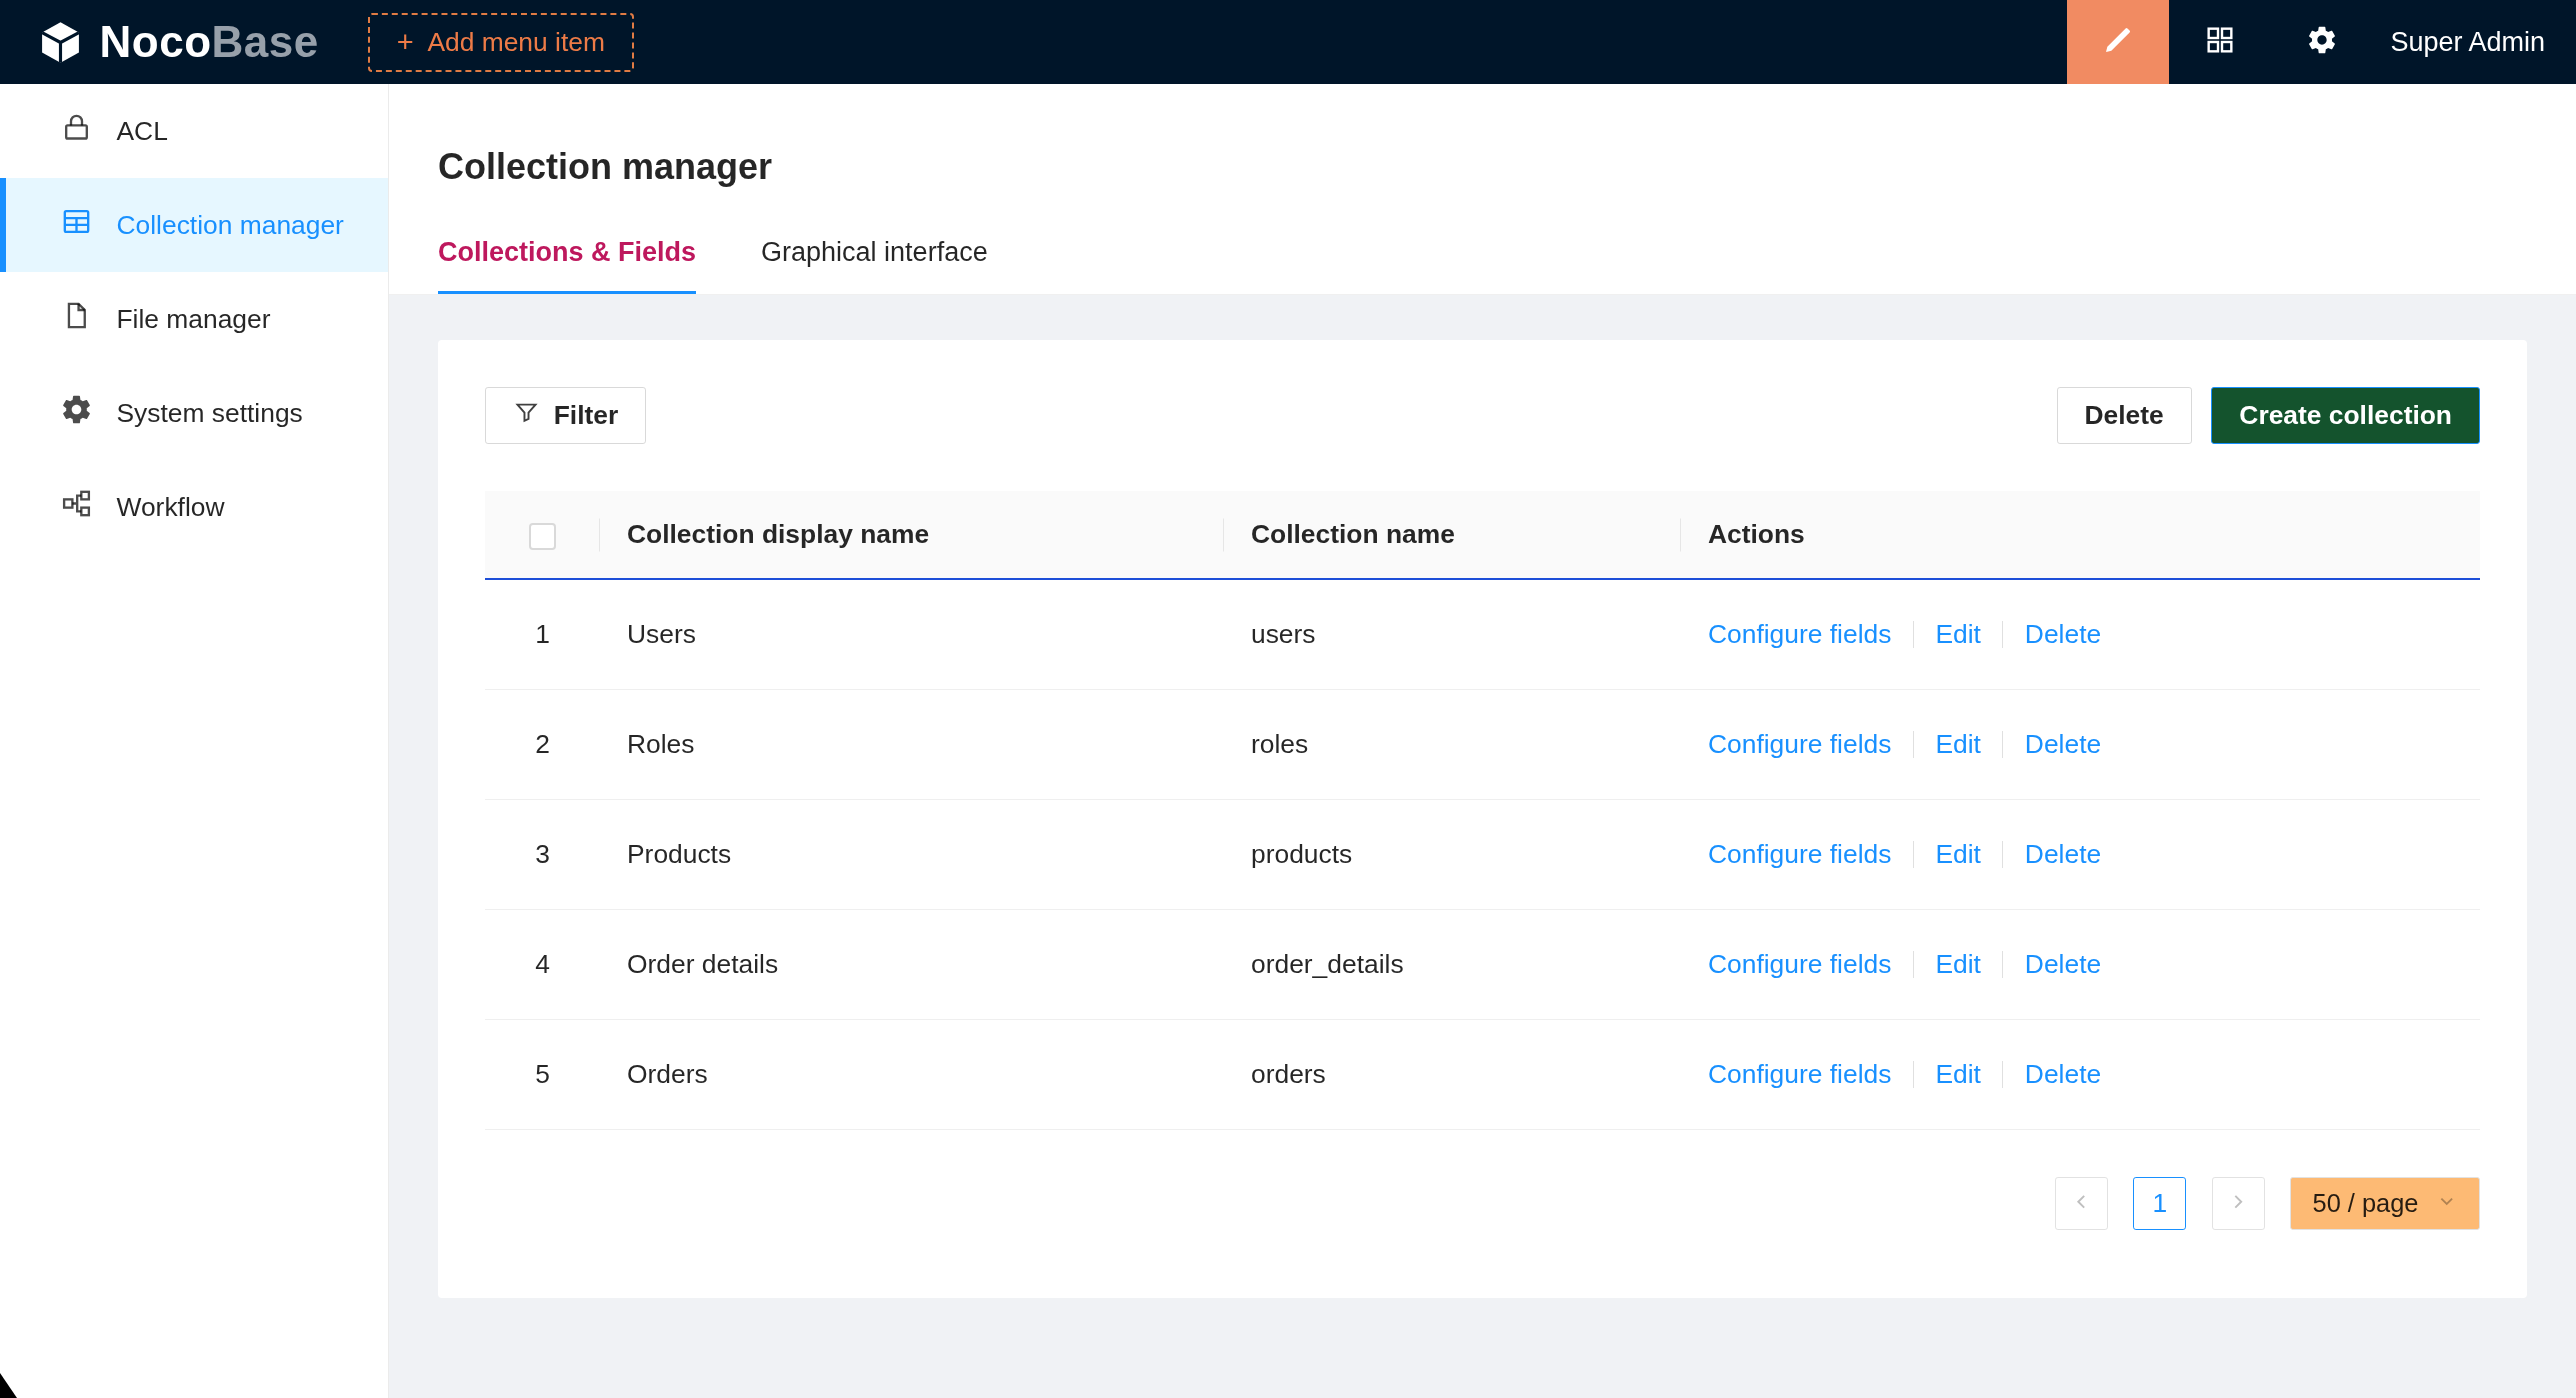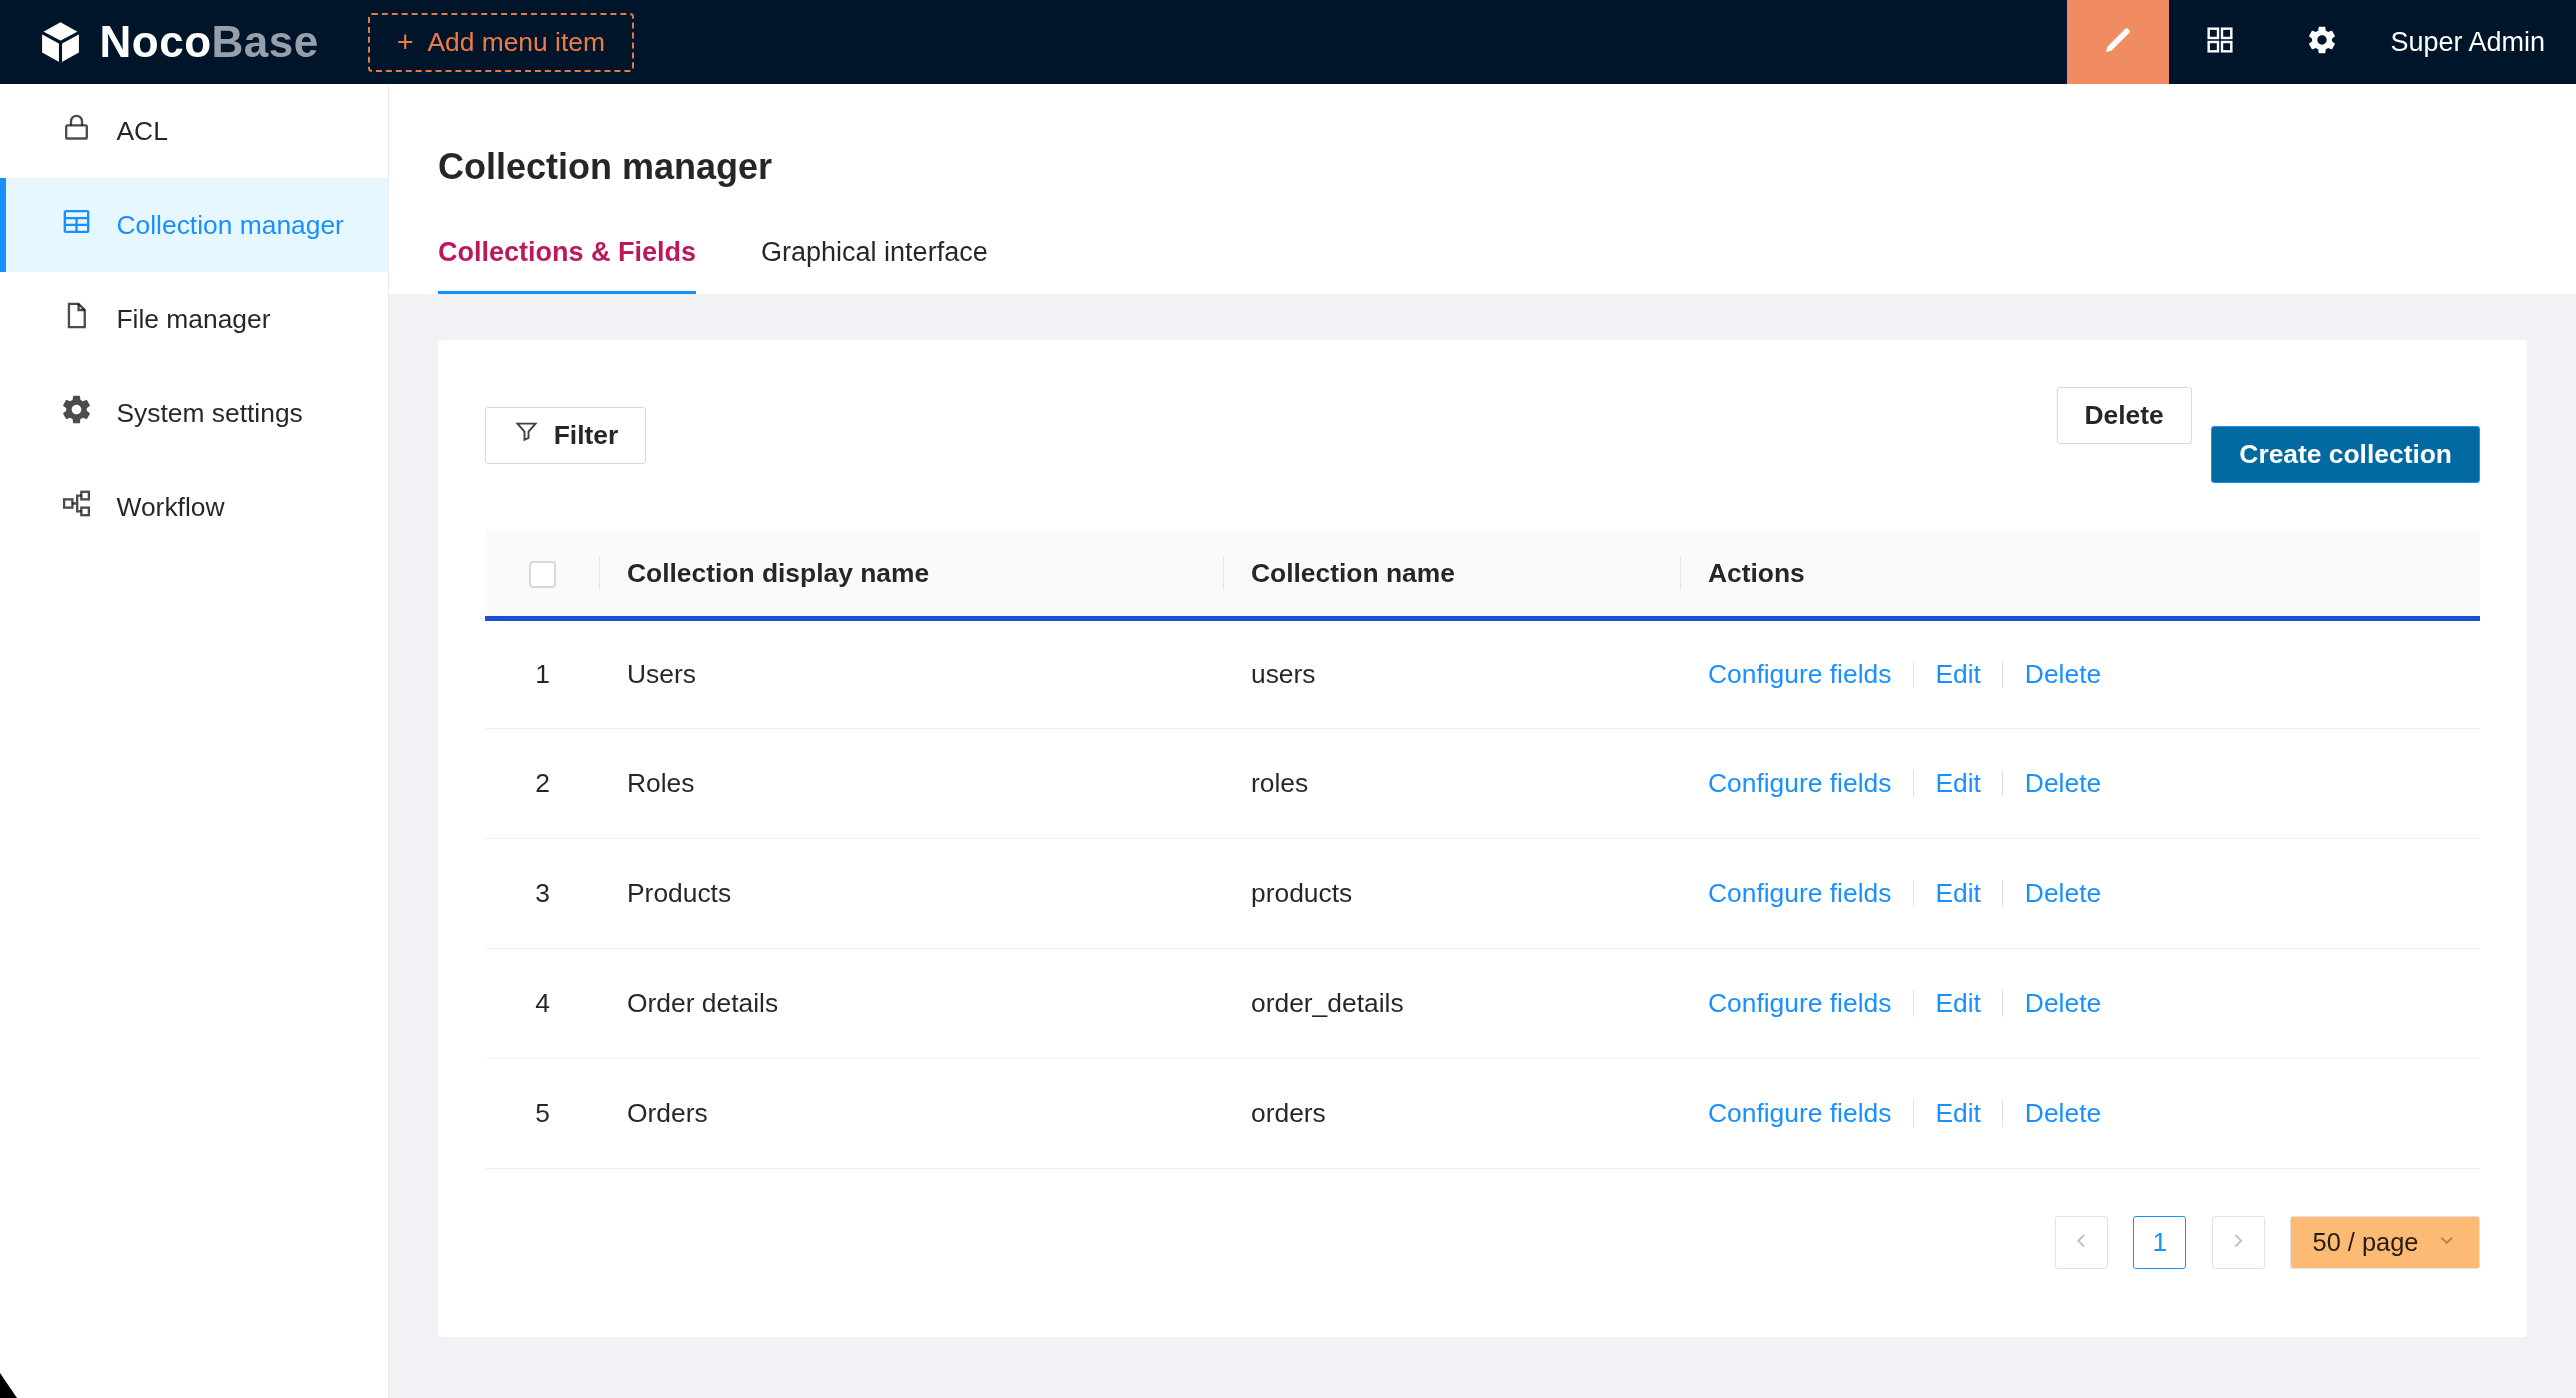--- a/index.html
+++ b/index.html
@@ -42,26 +42,26 @@
   .tab.active::after { content:""; position:absolute; left:0; right:0; bottom:0; height:3.9px; background:#1890ff; }
 
   .content { flex:1; padding:45px 49px 49px; min-height:0; }
   .card { background:#fff; border-radius:3.9px; padding:47px 47px 68px; }
 
   .toolbar { display:flex; align-items:center; }
   .btn { height:57px; padding:0 27px; border:1px solid #d9d9d9; border-radius:2.9px; background:#fff;
     font-size:26.4px; color:rgba(0,0,0,.85); display:inline-flex; align-items:center; gap:13.7px; cursor:pointer;
     font-family:inherit; white-space:nowrap;font-weight:bold; }
   .btn svg { width:27px; height:27px; color:rgba(0,0,0,.75); }
-  .btn.primary { background:#0369a1; border-color:#1890ff; color:#fff;margin-top:39px; }
+  .btn.primary { background:#14532d; border-color:#1890ff; color:#fff; }
   .toolbar-right { margin-left:auto; display:flex; gap:19.6px; }
 
   table { width:100%; border-collapse:collapse; margin-top:47px; font-size:26.4px; color:rgba(0,0,0,.85); }
   thead th { background:#fafafa; height:88px; font-weight:600; text-align:left; padding:0 27px;
-    position:relative; border-bottom:5px solid #1d4ed8; }
+    position:relative; border-bottom:2px solid #1d4ed8; }
   thead th:not(:last-child)::after { content:""; position:absolute; right:0; top:50%; transform:translateY(-50%);
     width:1px; height:33px; background:rgba(0,0,0,.08); }
   th.col-check, td.col-check { width:115px; text-align:center; padding:0; }
   tbody td { height:110px; border-bottom:1px solid #efefef; padding:0 27px; }
   .checkbox { display:inline-block; width:27px; height:27px; border:2px solid #d9d9d9; border-radius:3.9px;
     background:#fff; vertical-align:middle; cursor:pointer; }
   .actions { display:flex; align-items:center; gap:21.5px; }
   .link { color:#1890ff; cursor:pointer; white-space:nowrap; }
   .vdiv { width:1px; height:27px; background:rgba(0,0,0,.12); }
 

